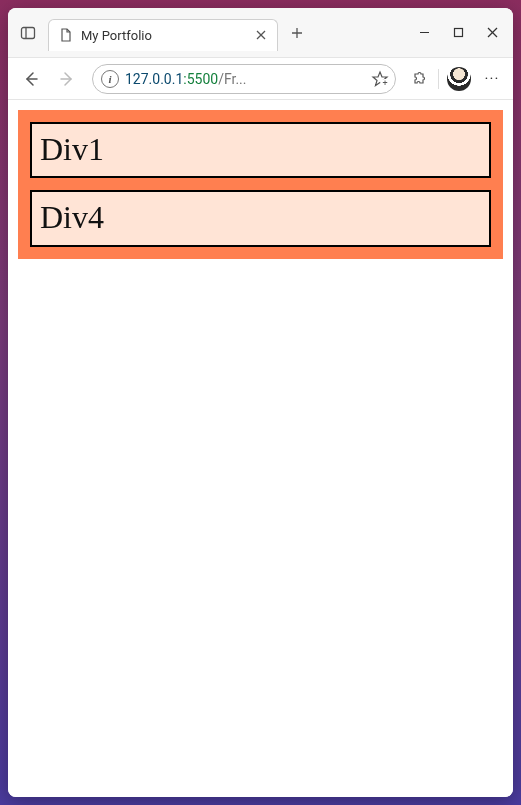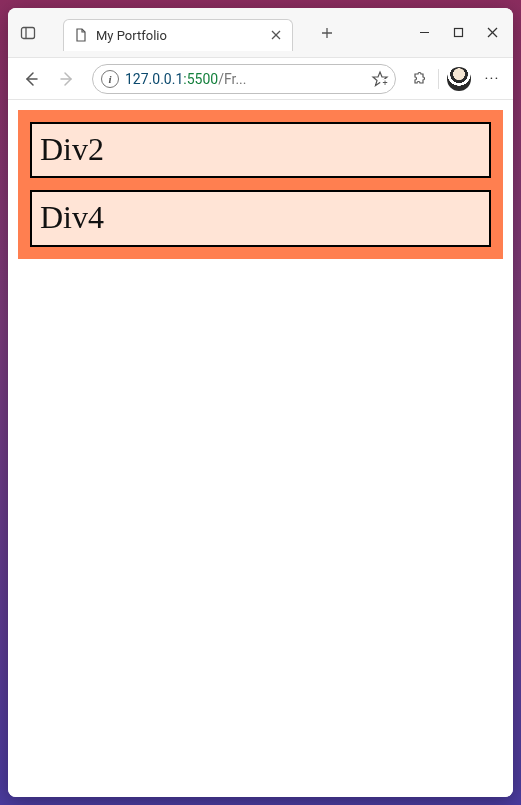--- a/index.html
+++ b/index.html
@@ -31,21 +31,20 @@
     }
 
     
     .tab-strip {
       height: 50px;
       background: #f7f7f7;
       display: flex;
       align-items: center;
       border-bottom: 1px solid #e5e5e5;
       position: relative;
-      gap: 15px;
     }
 
     .tab-panel-icon {
       width: 40px;
       display: flex;
       align-items: center;
       justify-content: center;
       color: #555;
     }
 
@@ -373,18 +372,18 @@
 
     <div class="avatar"></div>
 
     <div class="menu-dots">
       <span>···</span>
     </div>
   </div>
 
   <div class="viewport">
     <div class="orange-box">
-      <div class="peach-div">Div2</div>
+      <div class="peach-div">Div1</div>
       <div class="peach-div">Div4</div>
     </div>
   </div>
 
 </div>
 
 </body></html>

